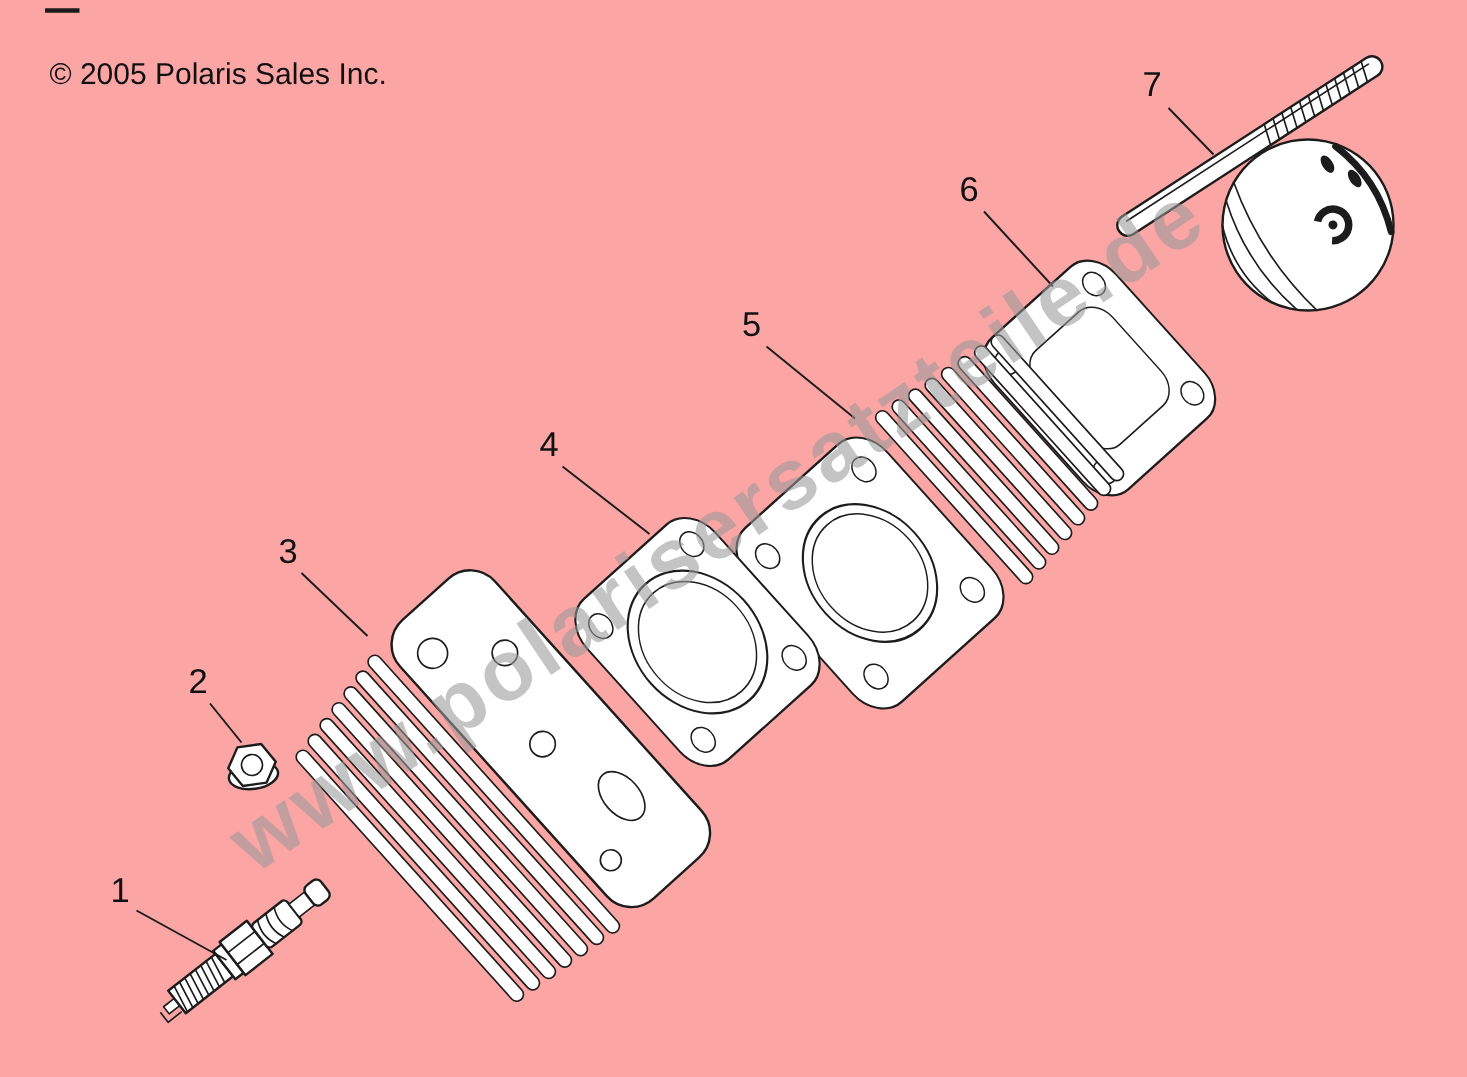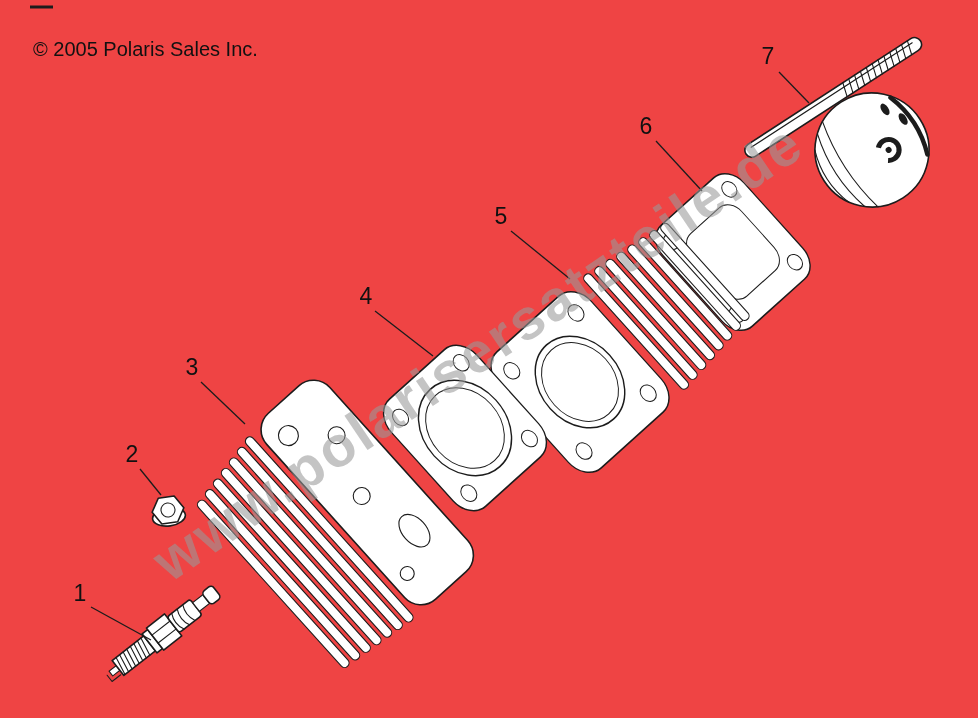--- a/index.html
+++ b/index.html
@@ -1,16 +1,16 @@
 <!DOCTYPE html>
 <html><head>
 <meta charset="utf-8">
 <style>
   html,body{margin:0;padding:0;background:#ffffff;}
-  .stage{position:relative;width:978px;height:718px;background:#ef4444;overflow:hidden;
+  .stage{position:relative;width:978px;height:718px;background:#fca5a5;overflow:hidden;
          font-family:"Liberation Sans",sans-serif;}
   svg{display:block;}
   .ln{fill:none;stroke:#1c1c1c;stroke-width:1.6;stroke-linecap:round;stroke-linejoin:round;}
   .fw{fill:#ffffff;stroke:#1c1c1c;stroke-width:1.6;stroke-linecap:round;stroke-linejoin:round;}
   .thin{stroke-width:1.1;}
   .leader{fill:none;stroke:#1c1c1c;stroke-width:1.3;}
   .callout{font-size:23px;fill:#111111;}
   .copyright{font-size:20px;fill:#111111;}
   .watermark{font-weight:bold;font-size:57px;fill:#9a9a9a;fill-opacity:.58;letter-spacing:3px;}
   .dark{fill:#1c1c1c;stroke:none;}

